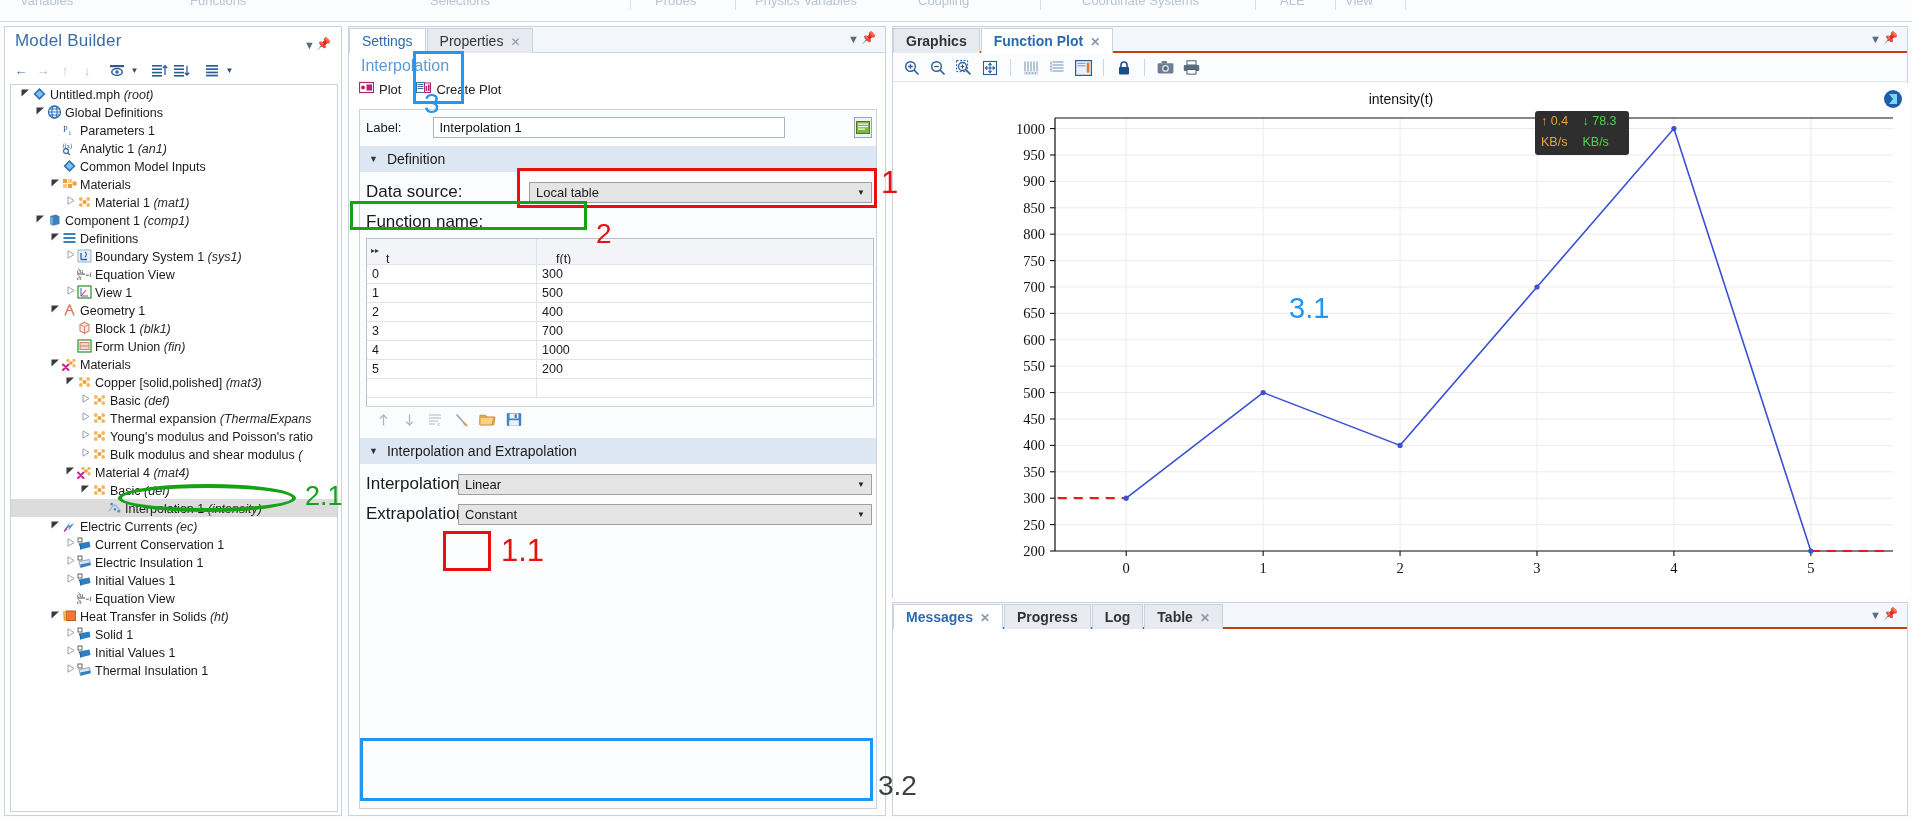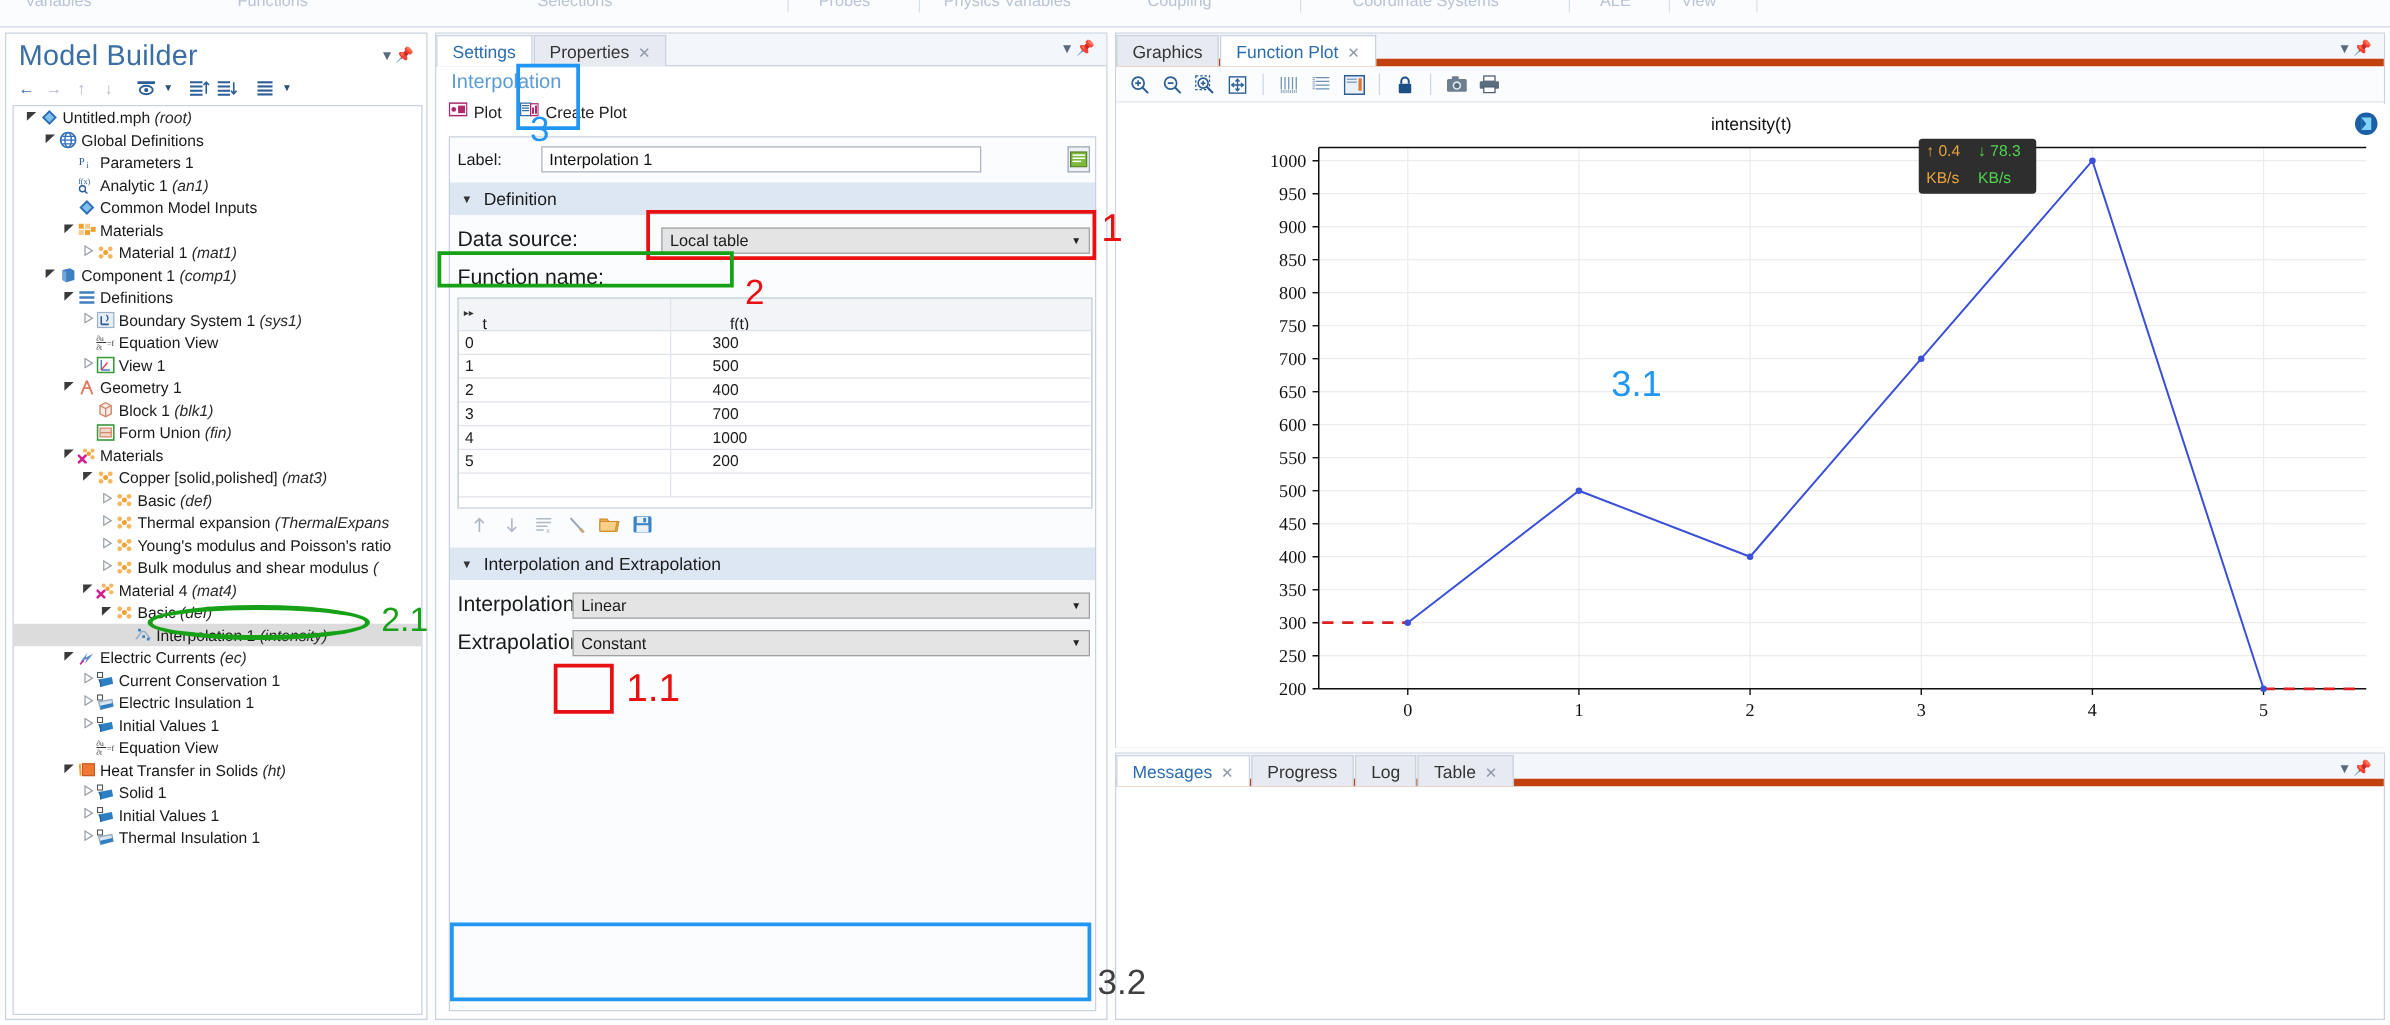--- a/index.html
+++ b/index.html
@@ -29,21 +29,21 @@
     position:absolute; top:-4px; width:1px; height:14px; background:#d8e0ea;
   }
 
   
   .panel { position:absolute; background:#ffffff; border:1px solid #c9d2de; }
 
   
   #model-builder { left:4px; top:26px; width:338px; height:790px; background:#ffffff; }
   .mb-title {
     position:absolute; left:10px; top:4px;
-    font-size:23px; color:#3b6ea5; font-weight:400;
+    font-size:17px; color:#3b6ea5; font-weight:400;
     letter-spacing:0.2px;
   }
   .mb-collapse { position:absolute; right:26px; top:12px; color:#5a6b80; font-size:11px; cursor:pointer;}
   .mb-pin { position:absolute; right:10px; top:10px; color:#5a6b80; font-size:12px; cursor:pointer;}
   .mb-toolbar {
     position:absolute; left:6px; top:32px; width:326px; height:22px;
     display:flex; align-items:center; gap:2px;
   }
   .tb-btn {
     width:20px; height:20px; display:flex; align-items:center; justify-content:center;
@@ -119,41 +119,41 @@
     flex:1; height:21px; background:#e4e4e4; border:1px solid #a0a0a0;
     display:flex; align-items:center; padding:0 6px; font-size:13px; position:relative; cursor:pointer;
   }
   .combo .arrow { position:absolute; right:6px; font-size:8px; color:#222; }
 
   
   .dtable { position:absolute; left:6px; width:508px; border:1px solid #b8c2cf; background:#fff; }
   .dtr { display:flex; height:19px; border-bottom:1px solid #dfe4ea; }
   .dtr.head { height:26px; background:#f2f4f7; font-size:12.5px; }
   .dtc { flex:0 0 170px; border-right:1px solid #dfe4ea; padding:1px 5px; font-size:12.5px; line-height:17px; overflow:hidden;}
-  .dtc.wide { flex:1; border-right:none;margin-left:28px; }
+  .dtc.wide { flex:1; border-right:none; }
   .dtr.head .dtc { line-height:24px; position:relative; }
   .dtr.head .dtc .ff { position:absolute; left:4px; top:0px; font-size:8px; color:#333; }
   .dtr.head .dtc .hn { padding-left:14px; display:block; line-height:26px; padding-top:6px; font-size:12.5px;}
 
   .tbl-toolbar {
     position:absolute; left:6px; width:508px; height:26px;
     border-top:1px solid #cfd6e0; display:flex; align-items:center; gap:9px; padding-left:9px;
     background:#fbfcfe;
   }
   .tt-ic { width:17px; height:17px; display:flex; align-items:center; justify-content:center; font-size:13px; color:#9aa4b1; cursor:pointer; }
 
   
   .anno { position:absolute; pointer-events:none; }
   .anno-box { position:absolute; border-style:solid; background:transparent; pointer-events:none; }
   .anno-num { position:absolute; font-family:"Liberation Sans", sans-serif; font-weight:400; }
   .anno-ellipse { position:absolute; border-style:solid; border-radius:50%; pointer-events:none; }
 
   
   #graphics { left:892px; top:26px; width:1016px; height:572px; background:#ffffff; }
-  .gtabrow { position:absolute; left:0; top:0; height:26px; width:100%; background:#f3f6fa; border-bottom:6px solid #c2410c;}
+  .gtabrow { position:absolute; left:0; top:0; height:26px; width:100%; background:#f3f6fa; border-bottom:2px solid #c2410c;font-weight:bold;}
   .gtoolbar {
     position:absolute; left:0; top:27px; width:100%; height:28px;
     display:flex; align-items:center; gap:4px; padding-left:8px; background:#fbfcfe;
     border-bottom:1px solid #e0e6ee;
   }
   .gt-ic {
     width:22px; height:22px; display:flex; align-items:center; justify-content:center;
     color:#2b5d96; cursor:pointer; font-size:13px;
   }
   .gt-sep { width:1px; height:17px; background:#cdd6e2; margin:0 5px; }

